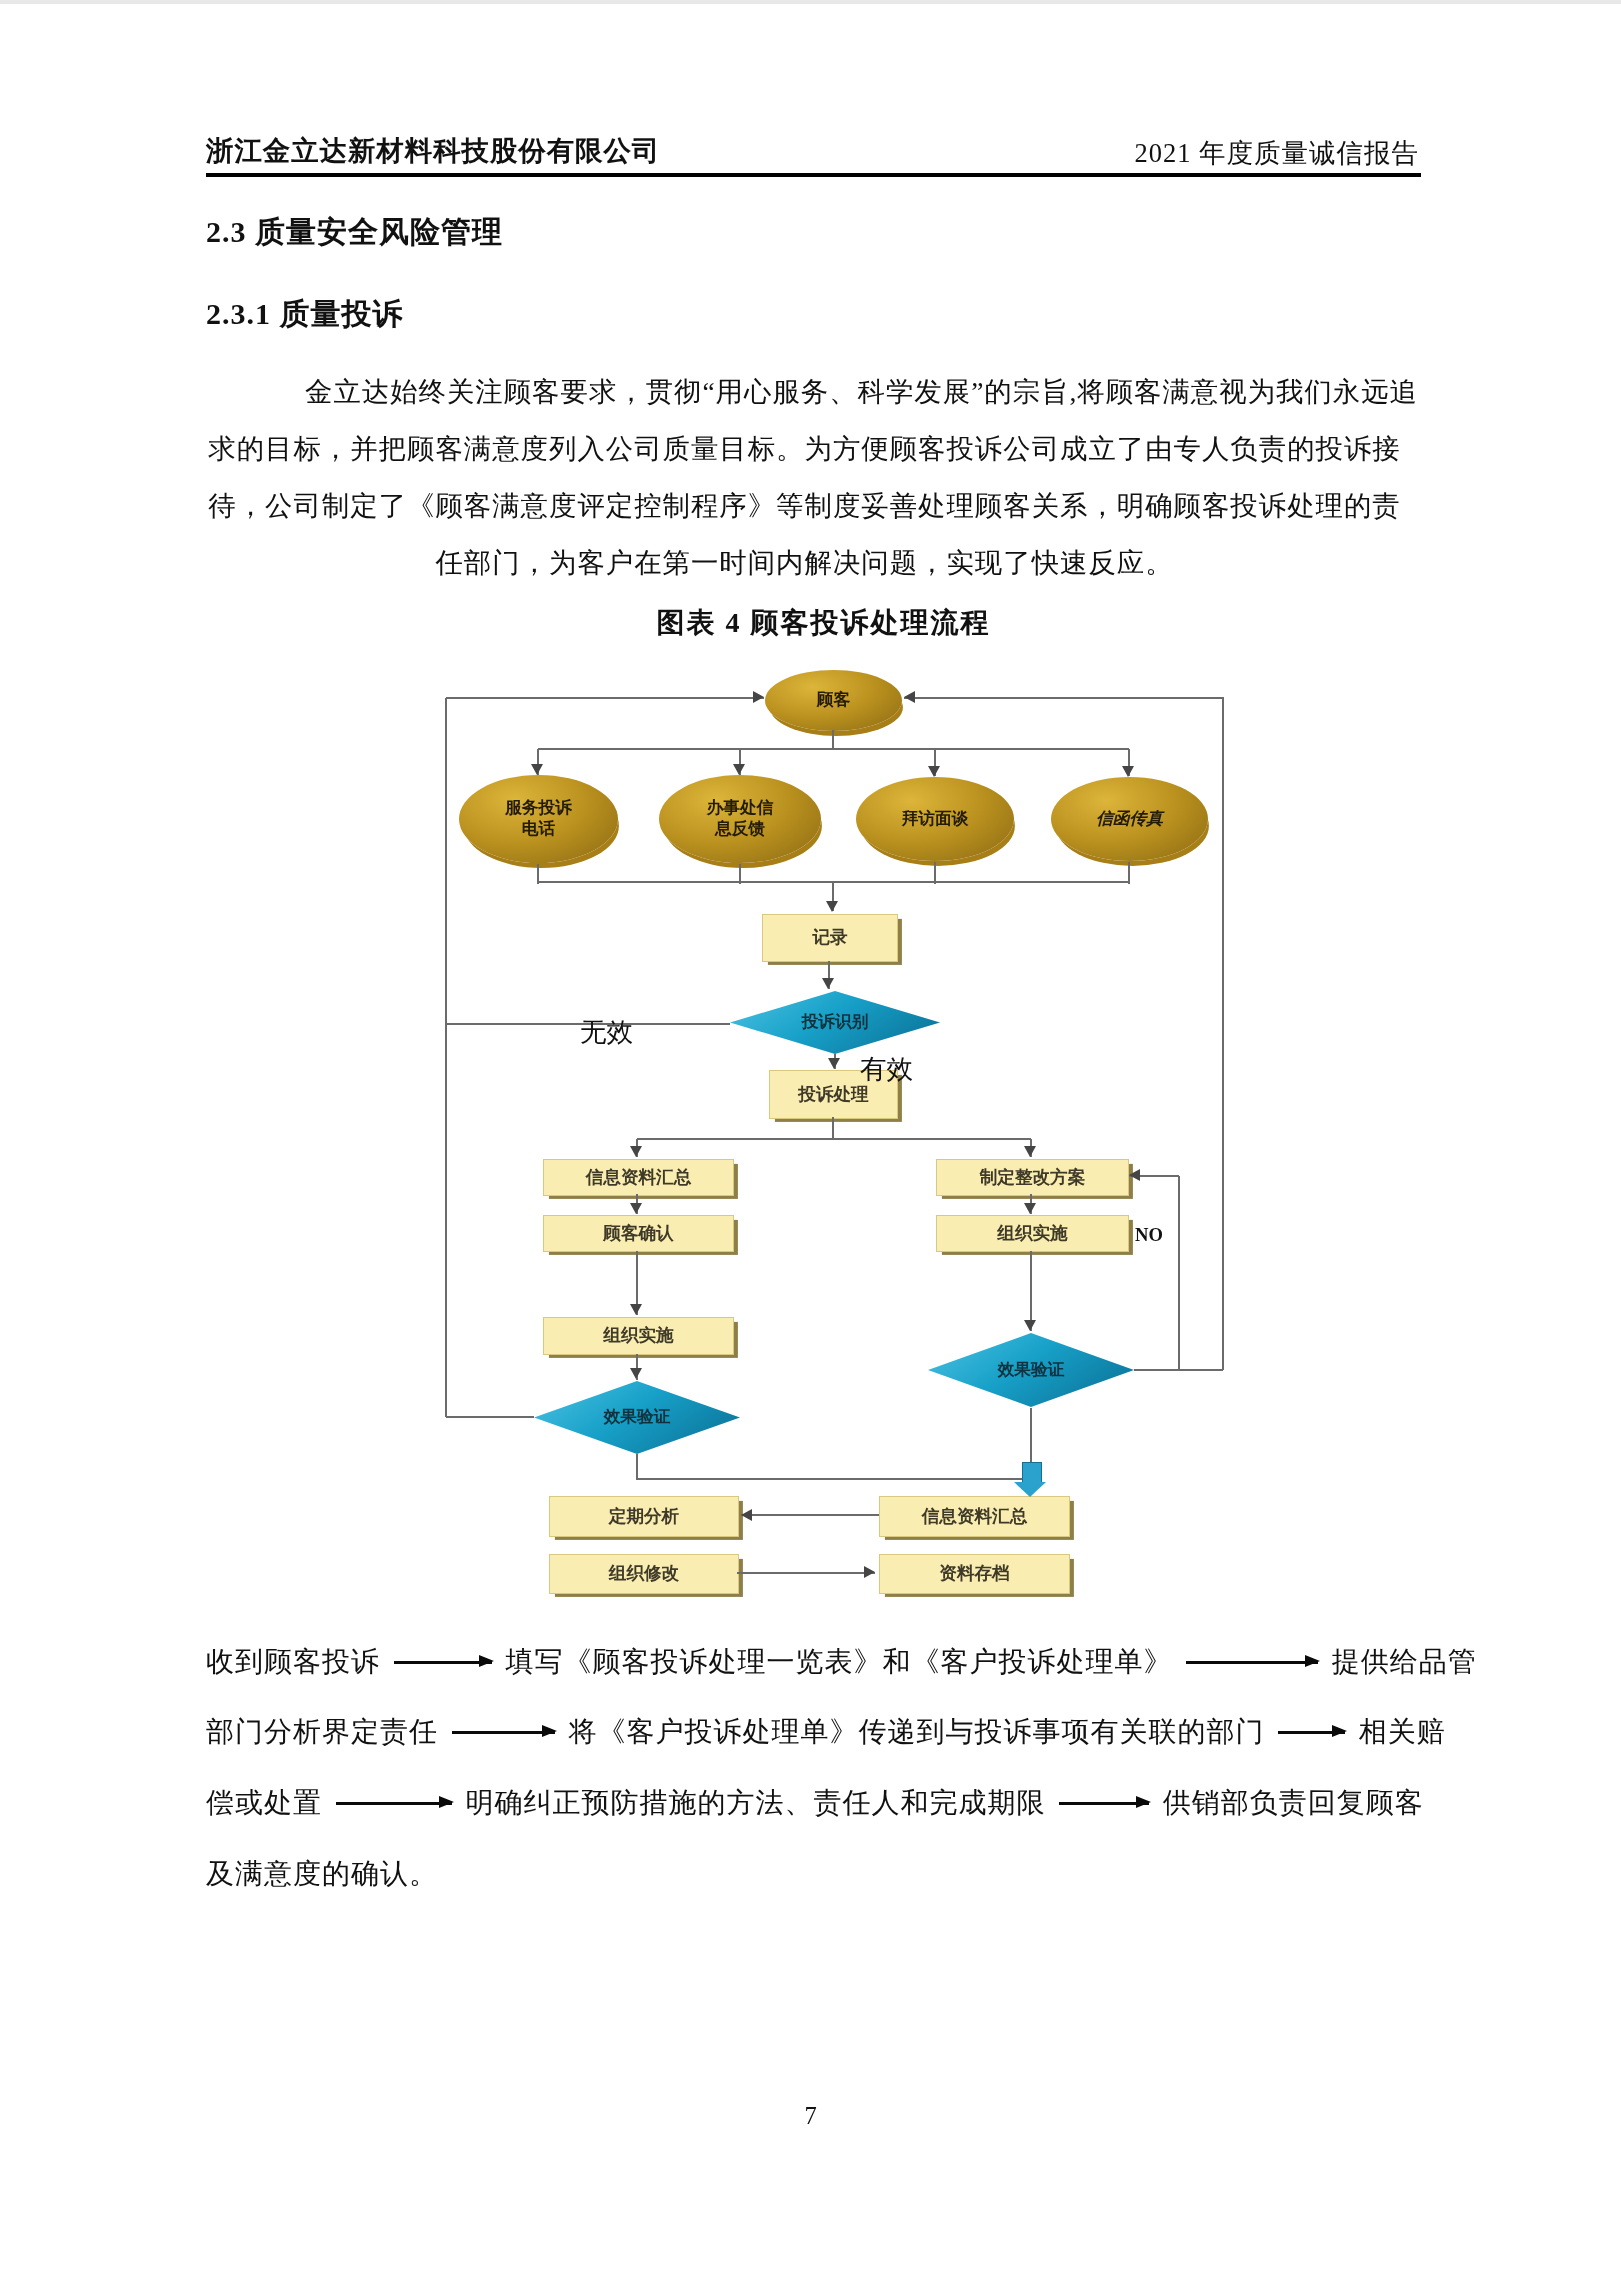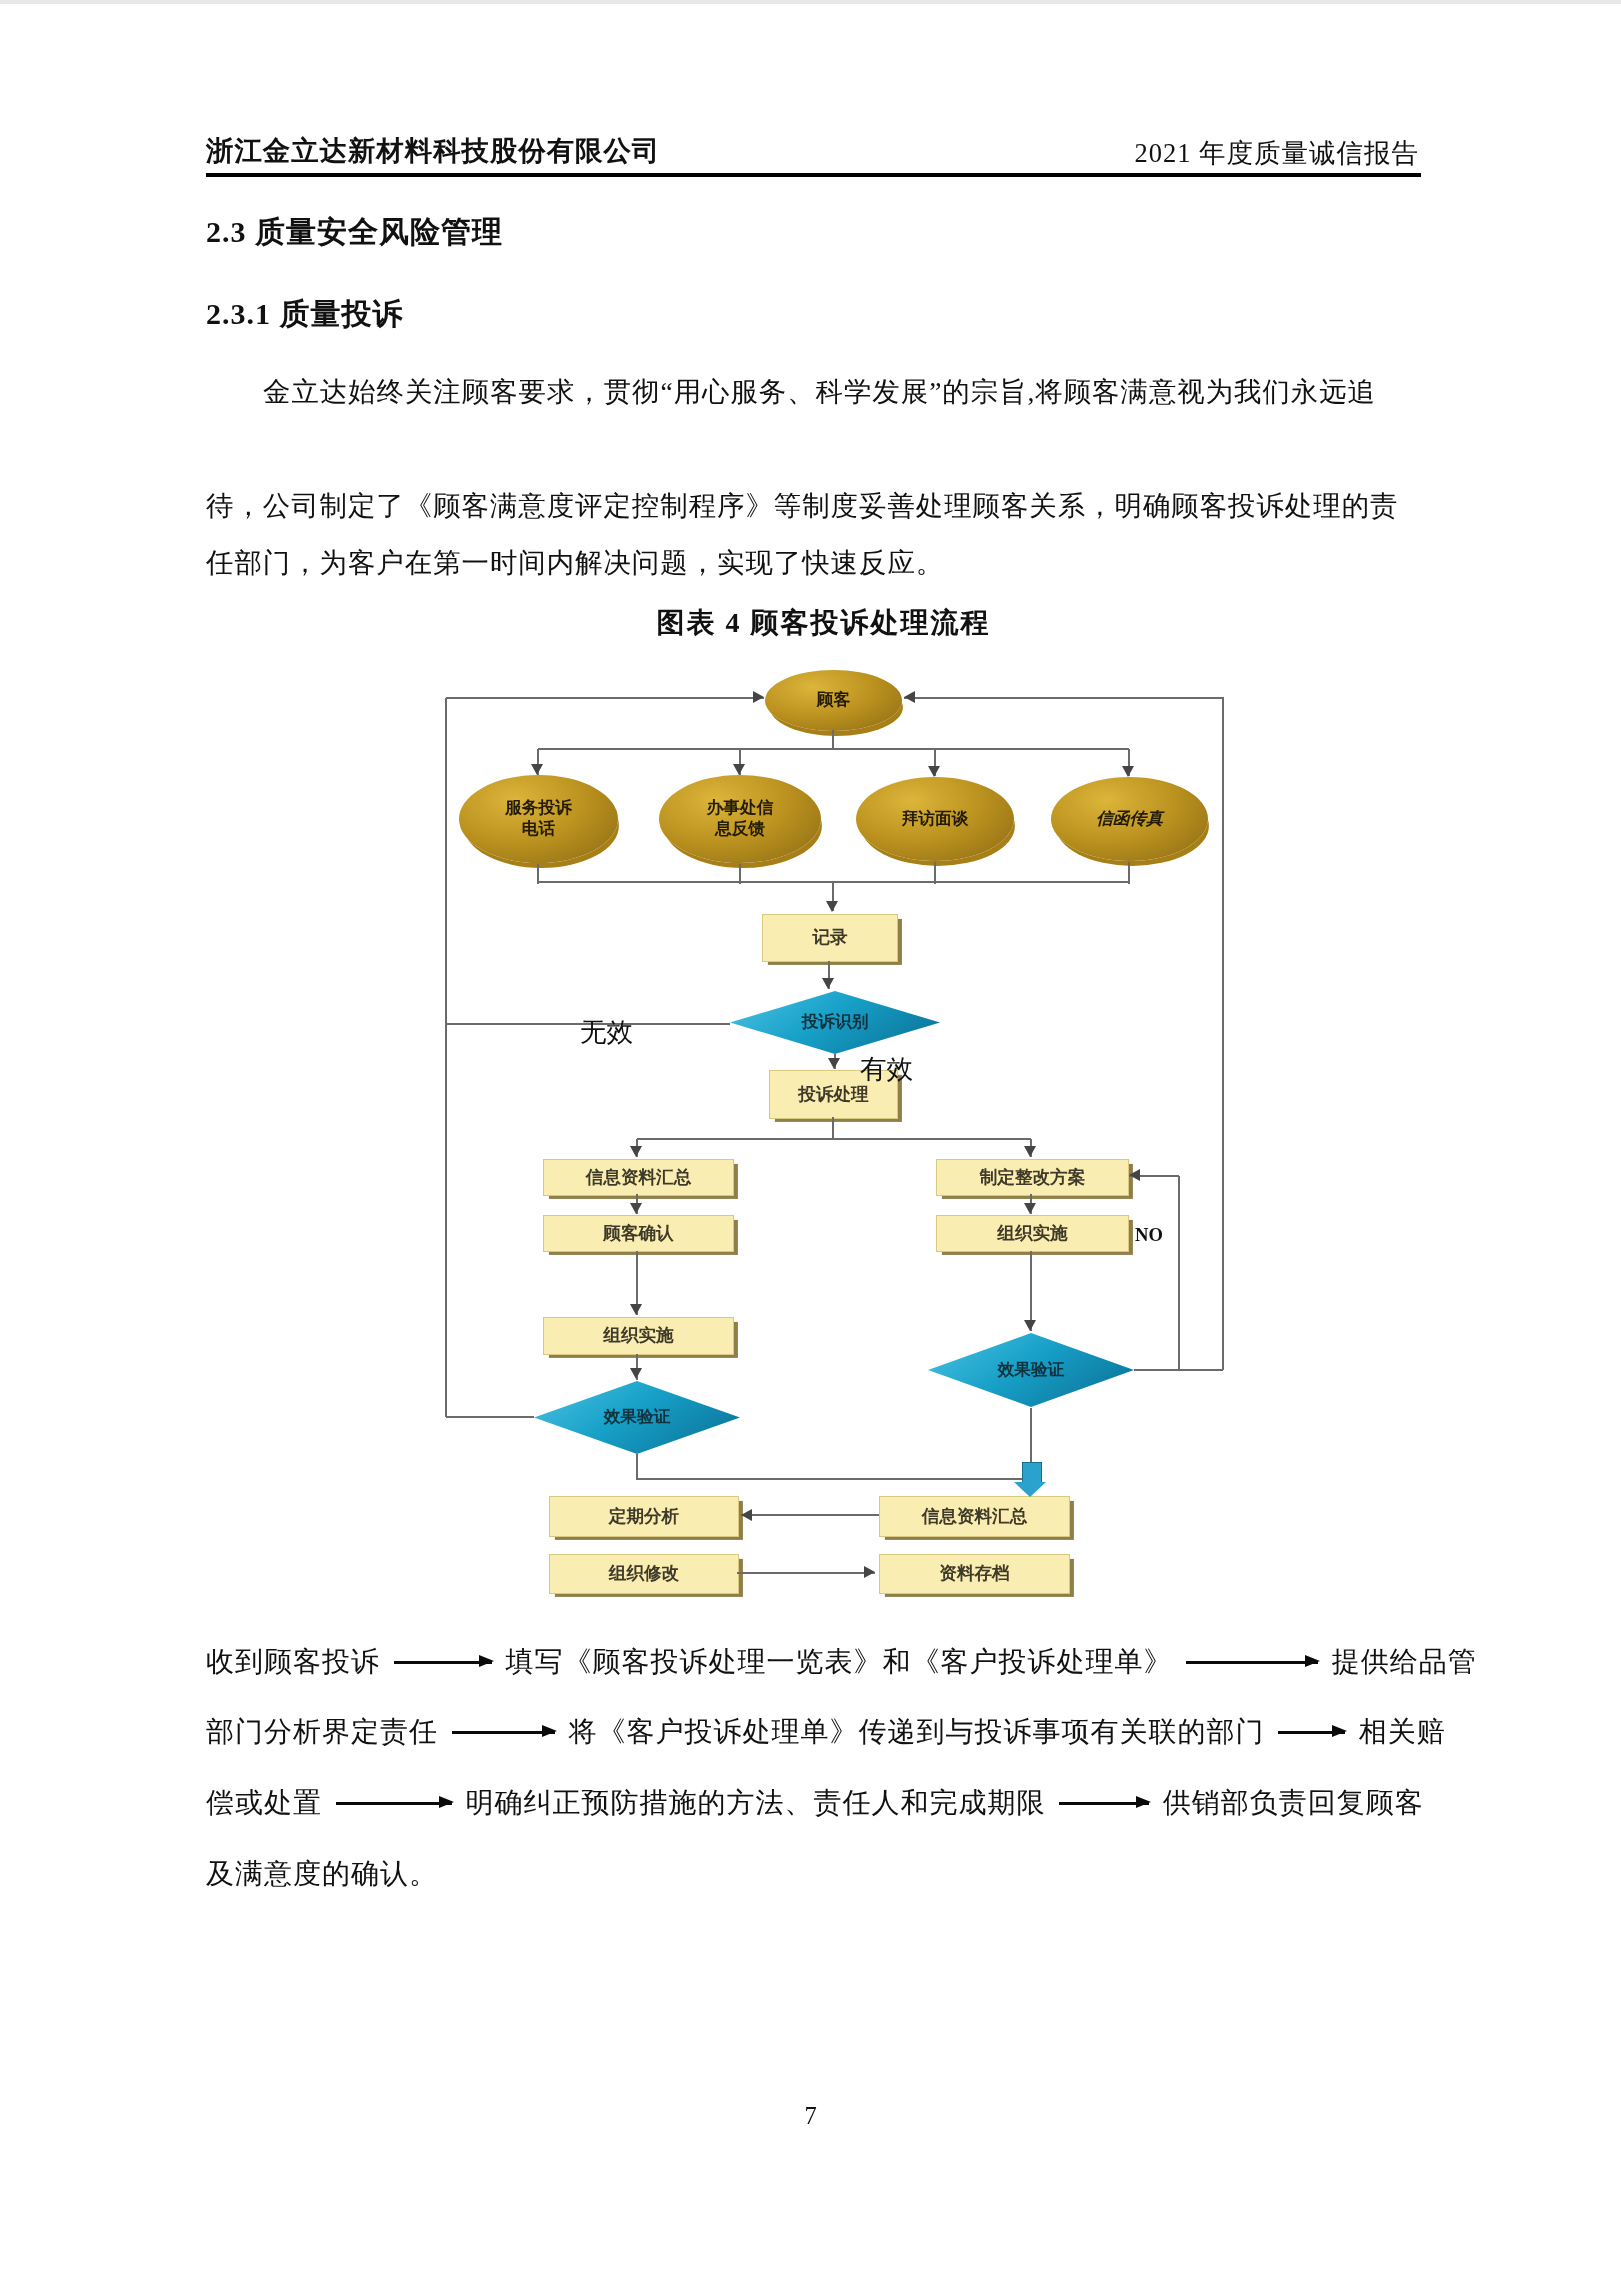--- a/index.html
+++ b/index.html
@@ -7,21 +7,21 @@
         font-family:"Liberation Serif","DejaVu Serif",serif;color:#111;overflow:hidden;}
   .abs{position:absolute;}
   
   .hdr-left{left:206px;top:129px;font-size:27.4px;font-weight:bold;letter-spacing:1px;}
   .hdr-right{right:202px;top:131px;font-size:26.5px;font-weight:normal;letter-spacing:1px;}
   .hdr-rule{left:206px;top:169px;width:1215px;height:3.9px;background:#000;}
   
   .h-sec{left:206px;top:208px;font-size:30px;font-weight:bold;letter-spacing:1px;}
   .h-sub{left:206px;top:290px;font-size:30px;font-weight:bold;letter-spacing:1px;}
   
-  .para-line{left:206px;width:1225px;font-size:27.4px;letter-spacing:1px;white-space:nowrap;}
+  .para-line{left:192px;width:1225px;font-size:27.4px;letter-spacing:1px;white-space:nowrap;text-align:center;}
   .pl0{top:370px;padding-left:57px;}
   .pl1{top:427px;}
   .pl2{top:484px;}
   .pl3{top:541px;}
   
   .caption{left:0;top:600px;width:1647px;text-align:center;font-size:28px;font-weight:bold;letter-spacing:2px;}
   
   #flowchart{position:absolute;left:0;top:0;width:1621px;height:2293px;}
   .fc-node{position:absolute;display:flex;align-items:center;justify-content:center;
            text-align:center;font-weight:bold;white-space:pre-line;line-height:1.25;}
@@ -53,20 +53,21 @@
 <div class="page">
 
   <div class="abs hdr-left">浙江金立达新材料科技股份有限公司</div>
   <div class="abs hdr-right">2021 年度质量诚信报告</div>
   <div class="abs hdr-rule"></div>
 
   <div class="abs h-sec">2.3 质量安全风险管理</div>
   <div class="abs h-sub">2.3.1 质量投诉</div>
 
   <div class="abs para-line pl0">金立达始终关注顾客要求，贯彻“用心服务、科学发展”的宗旨,将顾客满意视为我们永远追</div>
+  <div class="abs para-line pl1">求的目标，并把顾客满意度列入公司质量目标。为方便顾客投诉公司成立了由专人负责的投诉接</div>
   <div class="abs para-line pl3">任部门，为客户在第一时间内解决问题，实现了快速反应。</div>
   <div class="abs para-line pl2">待，公司制定了《顾客满意度评定控制程序》等制度妥善处理顾客关系，明确顾客投诉处理的责</div>
 
   <div class="abs caption">图表 4 顾客投诉处理流程</div>
 
   <div id="flowchart">
       <div class="fc-node fc-ellipse" style="left: 765px; top: 666px; width: 137px; height: 61px;">顾客</div>
       <div class="fc-node fc-ellipse" style="left: 459px; top: 771px; width: 159px; height: 88px;">服务投诉
 电话</div>
       <div class="fc-node fc-ellipse" style="left: 659px; top: 771px; width: 162px; height: 88px;">办事处信

